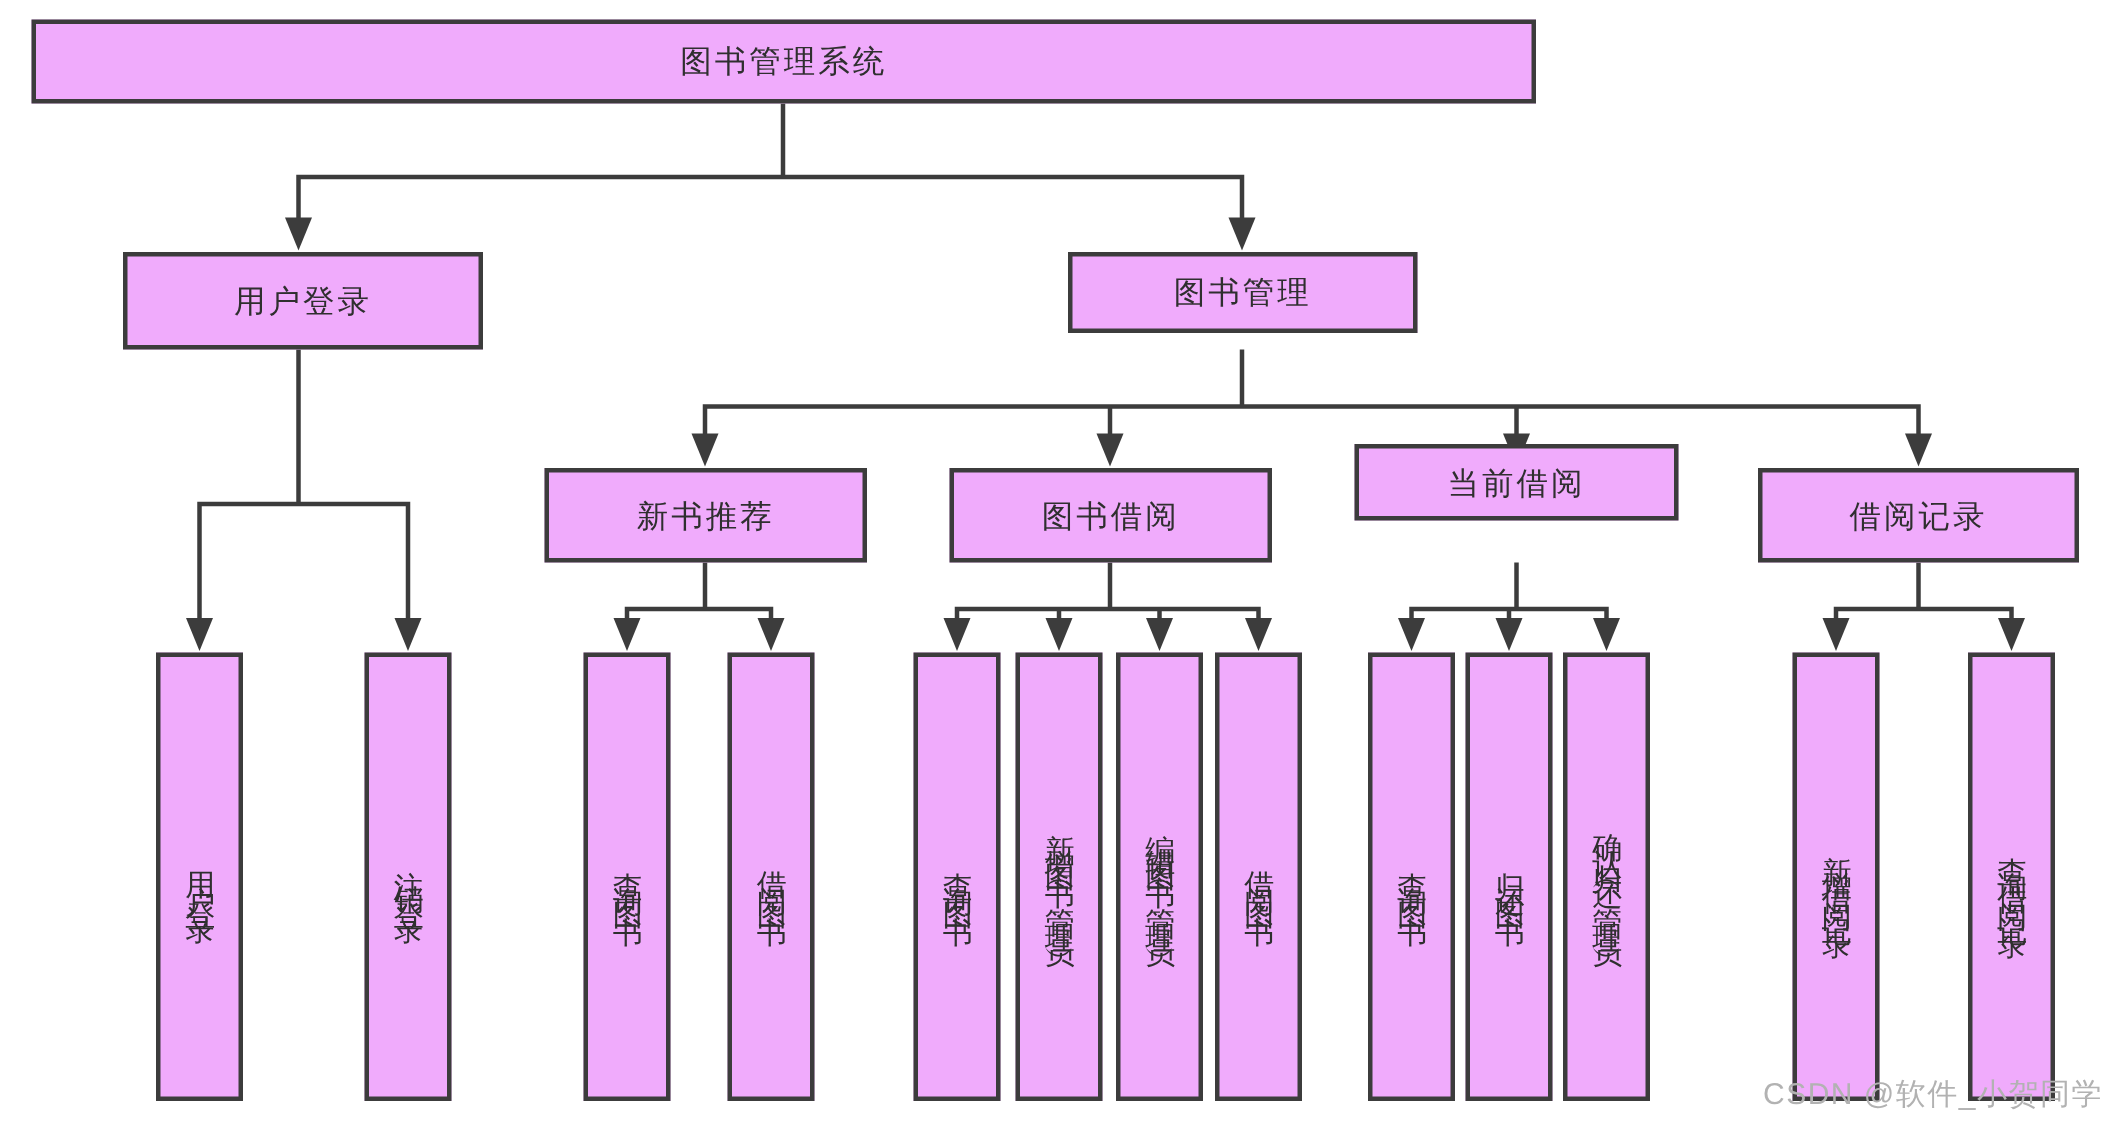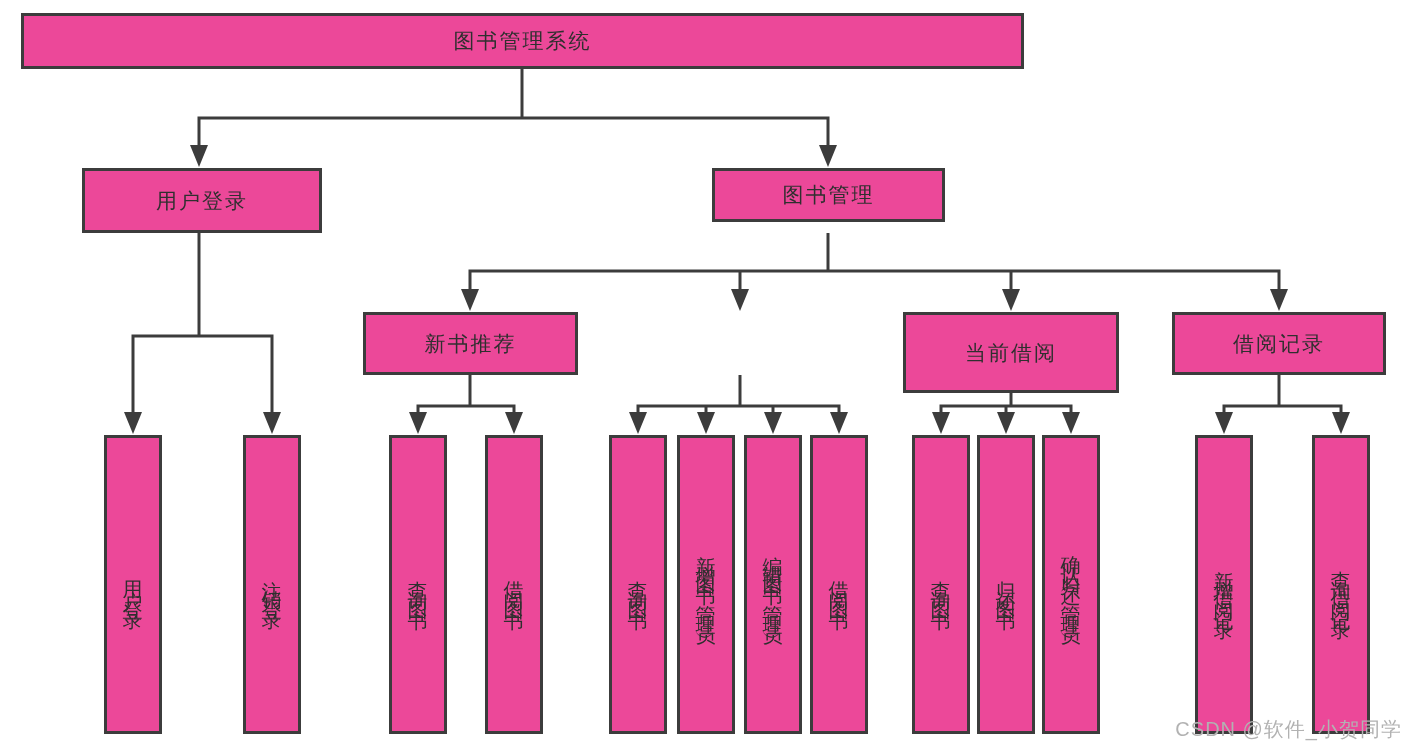--- a/index.html
+++ b/index.html
@@ -4,21 +4,21 @@
 <style>
   html,body{margin:0;padding:0;background:#ffffff;}
   #canvas{
     position:relative;width:1405px;height:747px;background:#ffffff;overflow:hidden;
     font-family:"Liberation Sans","DejaVu Sans",sans-serif;
   }
   #edges{position:absolute;left:0;top:0;z-index:1;}
   #edges path{stroke:var(--line,#3c3c3c);stroke-width:3;fill:none;}
   #edges polygon{fill:var(--line,#3c3c3c);stroke:none;}
   .hnode,.vnode{
-    position:absolute;box-sizing:border-box;background:#ec4899;
+    position:absolute;box-sizing:border-box;background:#f0abfc;
     border:3px solid var(--line,#3c3c3c);color:var(--text,#2f2f2f);
     display:flex;align-items:center;justify-content:center;z-index:2;
   }
   .hnode{font-size:21px;letter-spacing:2px;}
   .vnode{
     writing-mode:vertical-rl;text-orientation:mixed;
     font-size:20px;letter-spacing:10px;line-height:1;
     width:58px;height:299px;top:435px;
   }
   .watermark{
@@ -92,21 +92,22 @@
       <polygon points="1332,412 1350,412 1341,434"></polygon>
     </g>
   </svg>
 
   <div class="hnode" style="left:21px;top:13px;width:1003px;height:56px">图书管理系统</div>
 
   <div class="hnode" style="left:82px;top:168px;width:240px;height:65px">用户登录</div>
   <div class="hnode" style="left:712px;top:168px;width:233px;height:54px">图书管理</div>
 
   <div class="hnode" style="left:363px;top:312px;width:215px;height:63px">新书推荐</div>
-  <div class="hnode" style="left:903px;top:312px;width:216px;height:81px">当前借阅</div>
+  <div class="hnode" style="left:633px;top:312px;width:215px;height:63px">图书借阅</div>
+  <div class="hnode" style="left:903px;top:296px;width:216px;height:51px">当前借阅</div>
   <div class="hnode" style="left:1172px;top:312px;width:214px;height:63px">借阅记录</div>
 
   <div class="vnode" style="left:104px">用户登录</div>
   <div class="vnode" style="left:243px">注销登录</div>
   <div class="vnode" style="left:389px">查询图书</div>
   <div class="vnode" style="left:485px">借阅图书</div>
   <div class="vnode" style="left:609px">查询图书</div>
   <div class="vnode" style="left:677px">新增图书（管理员）</div>
   <div class="vnode" style="left:744px">编辑图书（管理员）</div>
   <div class="vnode" style="left:810px">借阅图书</div>

